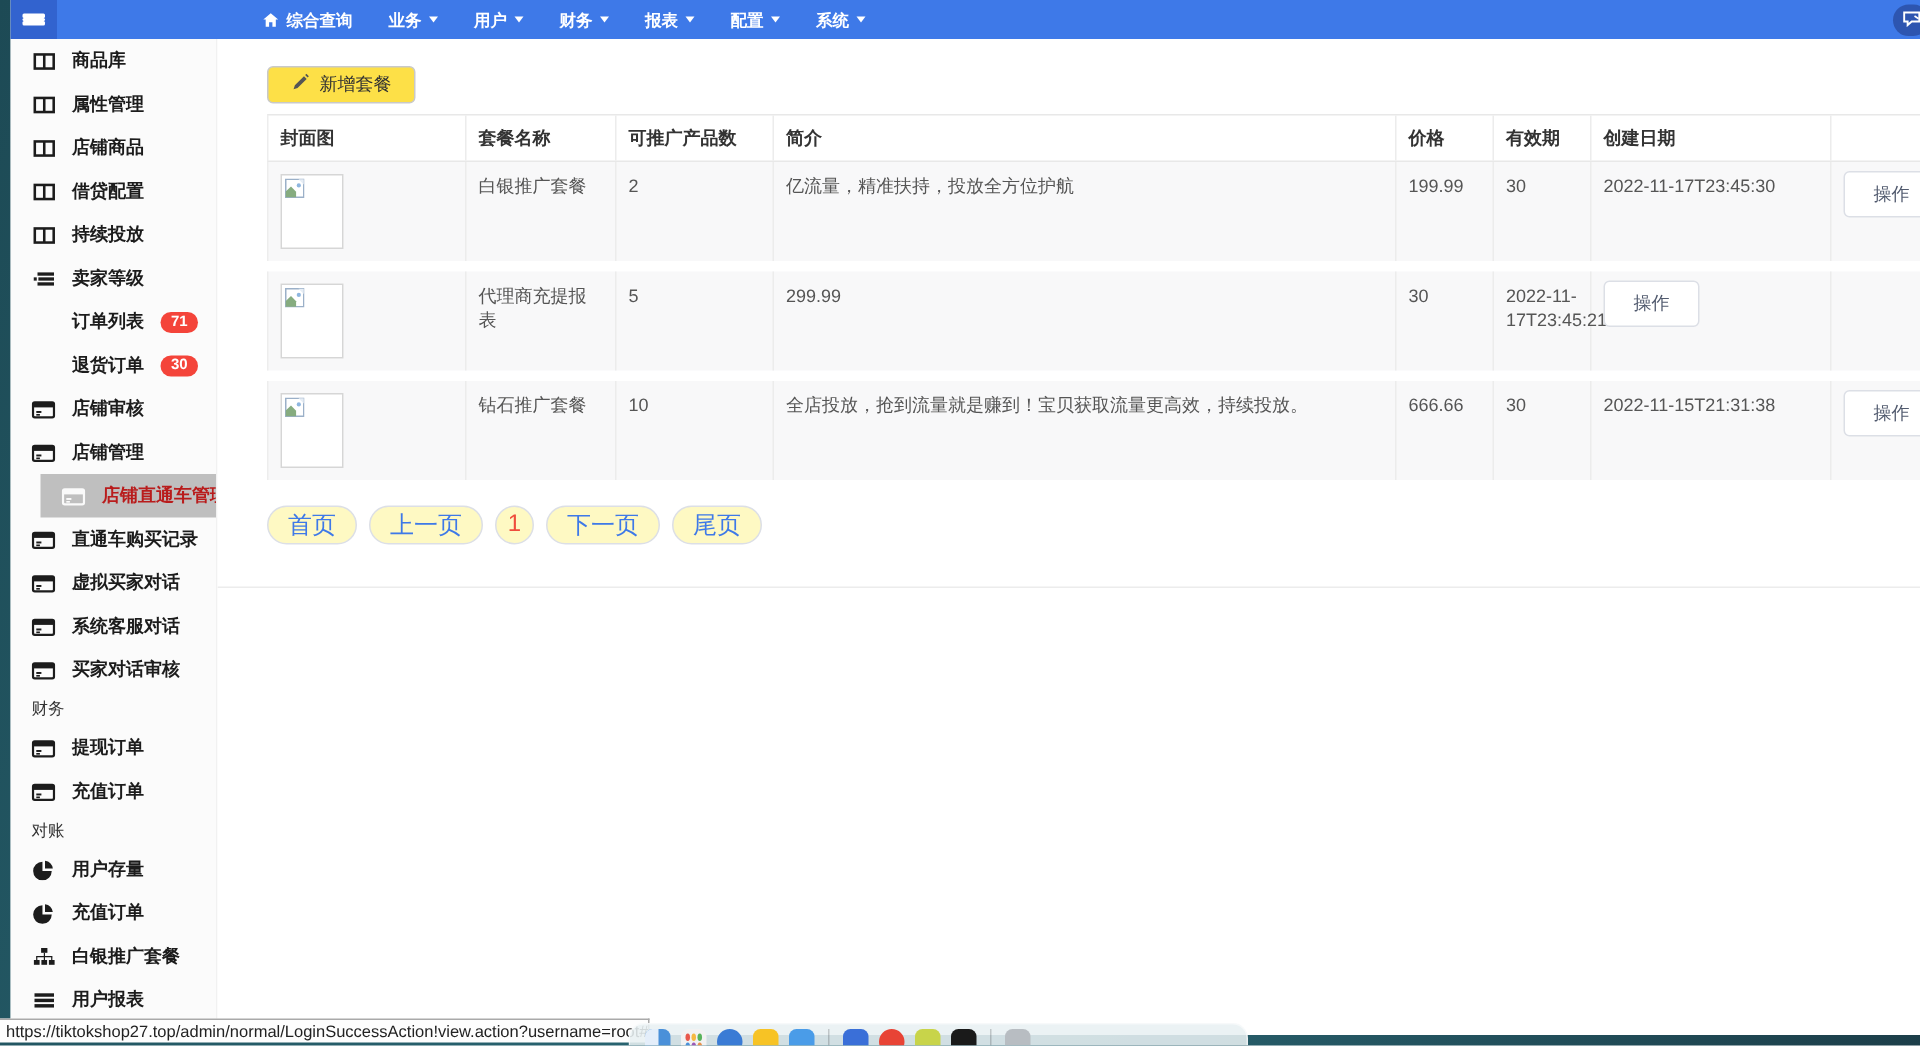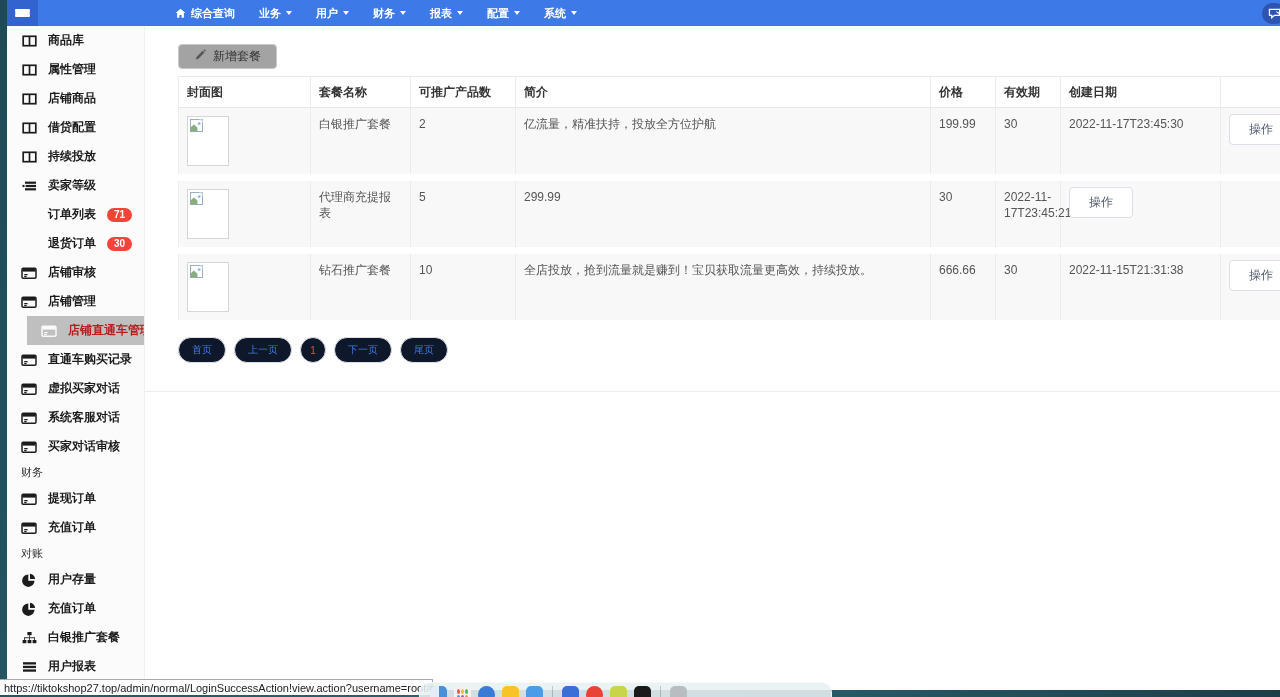--- a/index.html
+++ b/index.html
@@ -36,38 +36,38 @@
   .side-item.sub { padding-left:41px; }
   .badge { background:var(--badge,#f4443a); color:#fff; font-size:10px; font-weight:bold;
     border-radius:9px; padding:2px 7px; line-height:1; }
   .side-section { height:23px; display:flex; align-items:center; padding-left:14px;
     font-size:11px; color:#333; }
 
   
   .main { position:absolute; top:26px; left:138px; right:0; bottom:0; background:#fff;
     padding:18px 0 0 33px; overflow:hidden; }
   .add-btn { display:inline-flex; align-items:center; gap:7px; height:25px; padding:0 15px;
-    background:#a3a3a3; border:1px solid #c9c9c9; border-radius:4px; font-size:12px; color:#333;
+    background:#fde047; border:1px solid #c9c9c9; border-radius:4px; font-size:12px; color:#333;
     cursor:pointer; font-family:inherit; }
 
   .table { margin-top:7px; width:1120px; }
   .trow { display:grid; grid-template-columns:132px 100px 105px 415px 65px 65px 160px 78px; }
   .trow.head { background:#fff; border-top:1px solid #e8e8e8; border-bottom:1px solid #e8e8e8;
     border-left:1px solid #ededed; }
   .trow.head .cell { font-weight:bold; color:#333; padding:7px 8px; font-size:12px; }
   .trow.data { background:#f8f8f9; margin-top:0; border-left:1px solid #ededed; min-height:53px; margin-bottom:7px; }
   .cell { border-right:1px solid #ececec; padding:8px; font-size:12px; color:#555; line-height:1.35; }
   .img-box { width:42px; height:50px; background:#fff; border:1px solid #d6d6d6; padding:2px; }
   .ops-cell { padding:6px 0 6px 8px; }
   .op-btn { background:#fff; border:1px solid #dcdfe6; border-radius:4px; color:#515a6e;
     font-size:12px; padding:6px 19px; cursor:pointer; white-space:nowrap; font-family:inherit; }
 
   .pagination { display:flex; gap:8px; margin-top:17px; align-items:center; }
   .page-pill { min-width:26px; height:26px; display:inline-flex; align-items:center; justify-content:center;
-    padding:0 13px; border:1px solid #dcdfe6; border-radius:14px; background:#0f172a; font-size:10px;
+    padding:0 13px; border:1px solid #dcdfe6; border-radius:14px; background:#fef9c3; font-size:16px;
     color:var(--accent,#3e79e8); cursor:pointer; font-family:inherit; }
   .page-pill.current { color:var(--page-current,#ef4d3c); padding:0; width:26px; }
   .content-divider { border-top:1px solid #ececec; margin-top:28px; margin-left:-33px; }
 
   
   .statusbar { position:absolute; left:0; bottom:2px; width:433px; height:16px; background:#fdfdfd;
     border:1px solid #a9a9a9; border-left:none; border-bottom:none; display:flex; align-items:center;
     padding:0 4px; font-size:11px; color:#222; white-space:nowrap; overflow:hidden; z-index:8;margin-top:24px; }
 
   

